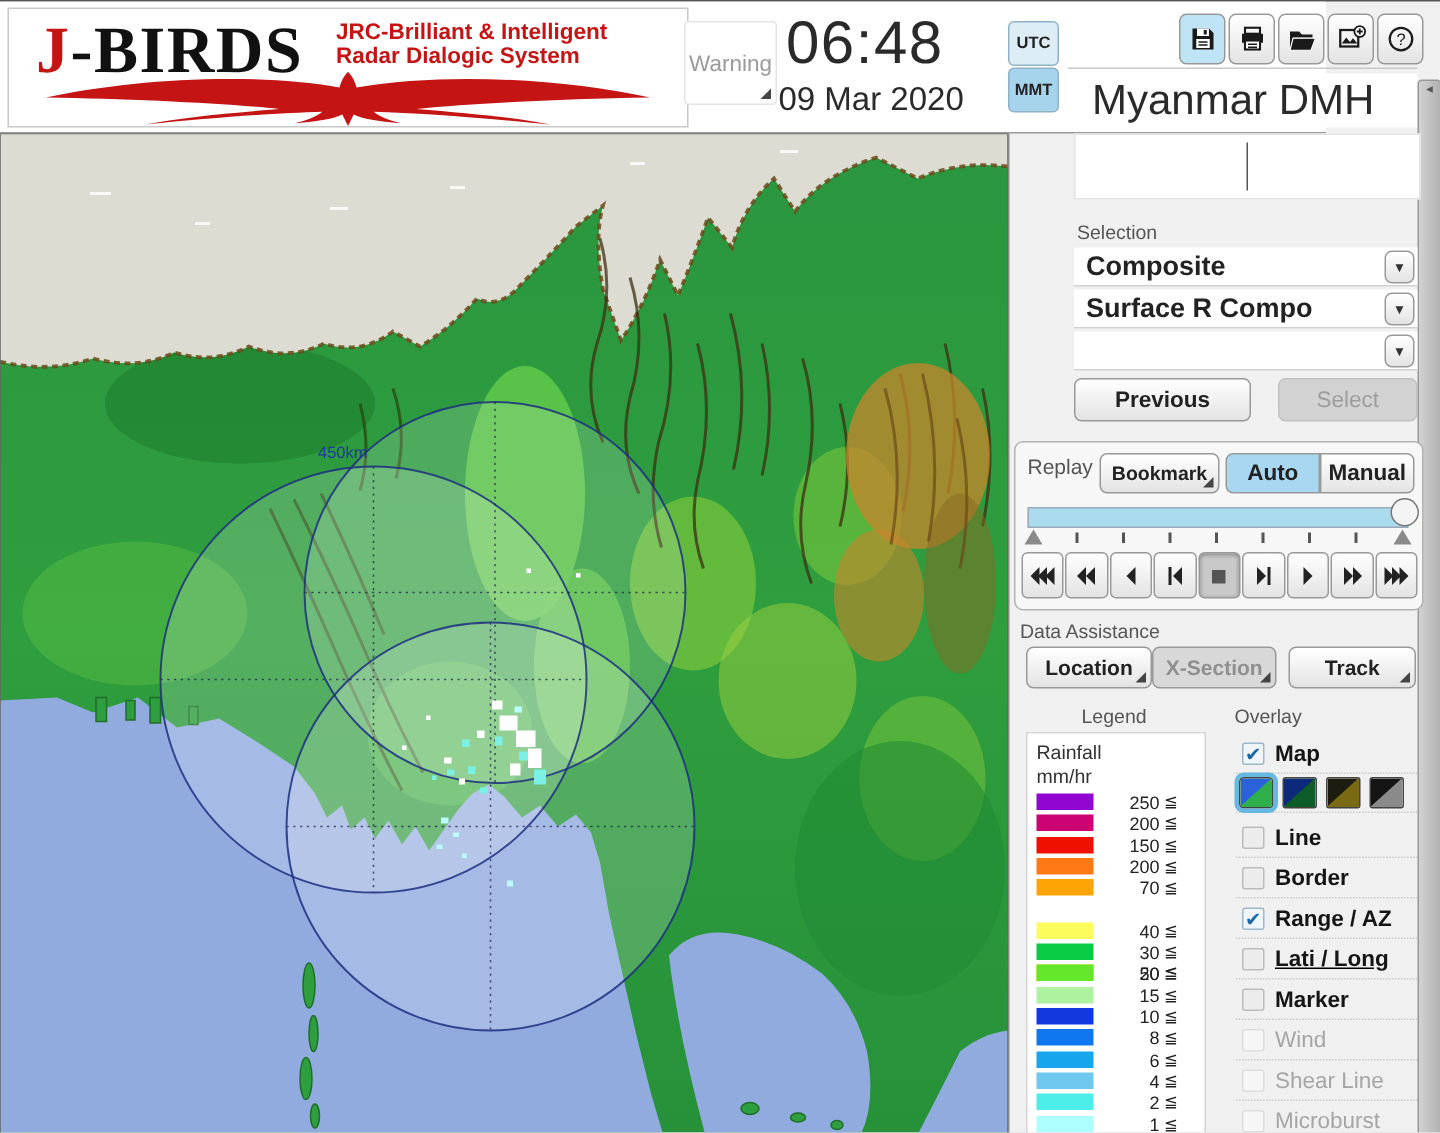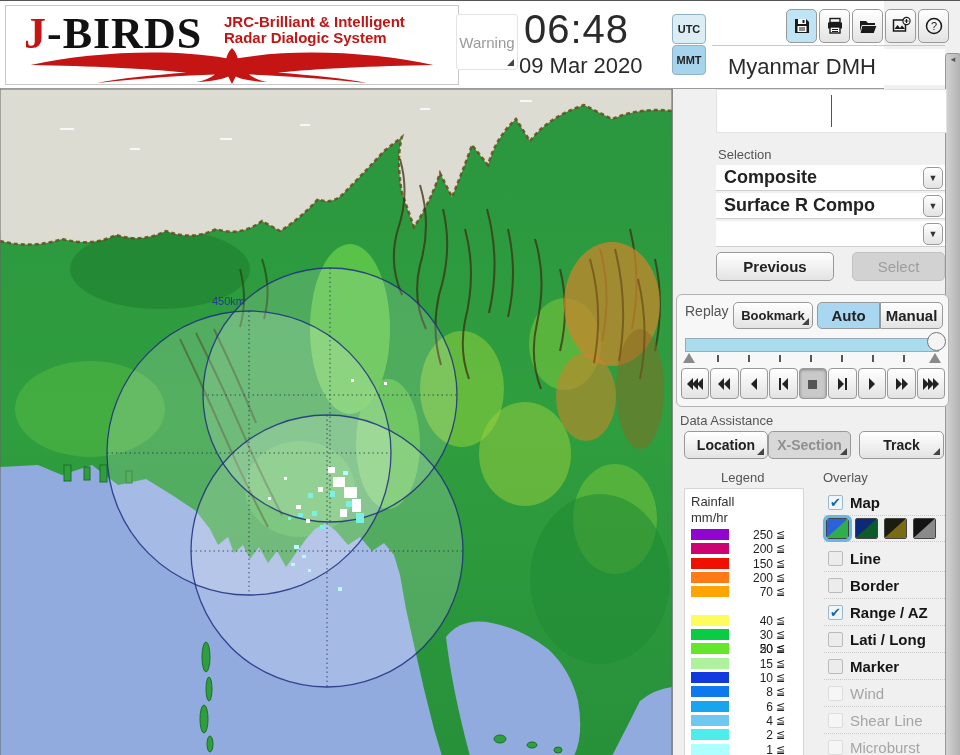--- a/index.html
+++ b/index.html
@@ -147,21 +147,21 @@
         </div>
         <div class="abs btn toolbtn" style="left: 918px;">
           <svg viewBox="0 0 20 20">
             <circle cx="10" cy="10" r="7.5" fill="none" stroke="#1a1a1a" stroke-width="1.5"></circle>
             <text x="10" y="14" font-size="11" text-anchor="middle" fill="#1a1a1a" font-family="Liberation Sans,sans-serif">?</text>
           </svg>
         </div>
       </div>
 
     <div class="abs" style="left:712px;top:44px;width:233px;height:1px;background:#c9c9c9;"></div>
-    <div class="abs" style="left:716px;top:48px;width:229px;height:36px;background:#fff;display:flex;align-items:center;padding-left:12px;font-size:22px;color:#2a2a2a;box-sizing:border-box;">Myanmar DMH</div>
+    <div class="abs" style="left:716px;top:48px;width:229px;height:36px;background:#fff;display:flex;align-items:center;padding-left:12px;font-size:28px;color:#2a2a2a;box-sizing:border-box;">Myanmar DMH</div>
   </div>
 
   <svg id="map" class="abs" viewBox="0 0 672 667">
     <defs>
       <linearGradient id="landG" x1="0" y1="0" x2="0" y2="1">
         <stop offset="0" stop-color="#2a9640"></stop>
           <stop offset="0.5" stop-color="#2f9e3e"></stop>
           <stop offset="1" stop-color="#27913a"></stop>
       </linearGradient>
       <clipPath id="mapclip">
@@ -528,21 +528,21 @@
                <span class="olabel">Line</span>
       </div>
       <div class="abs orow" style="top: 83px;">
         <div class="cbx un"></div>
                <span class="olabel">Border</span>
       </div>
       <div class="abs orow" style="top: 110px;">
         <div class="cbx">✔</div>
                <span class="olabel">Range / AZ</span>
       </div>
-      <div class="abs orow" style="top: 137px;">
+      <div class="abs orow" style="top: 137px; text-decoration: underline;">
         <div class="cbx un"></div>
                <span class="olabel">Lati / Long</span>
       </div>
       <div class="abs orow" style="top: 164px;">
         <div class="cbx un"></div>
                <span class="olabel">Marker</span>
       </div>
       <div class="abs orow dis" style="top: 191px;">
         <div class="cbx dis"></div>
                <span class="olabel">Wind</span>

